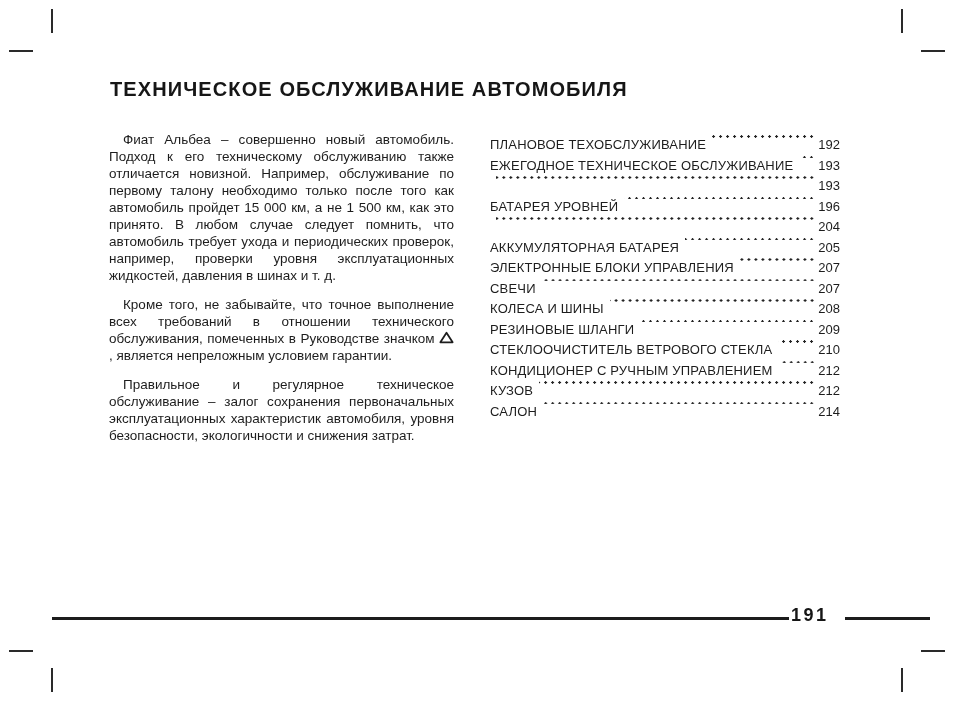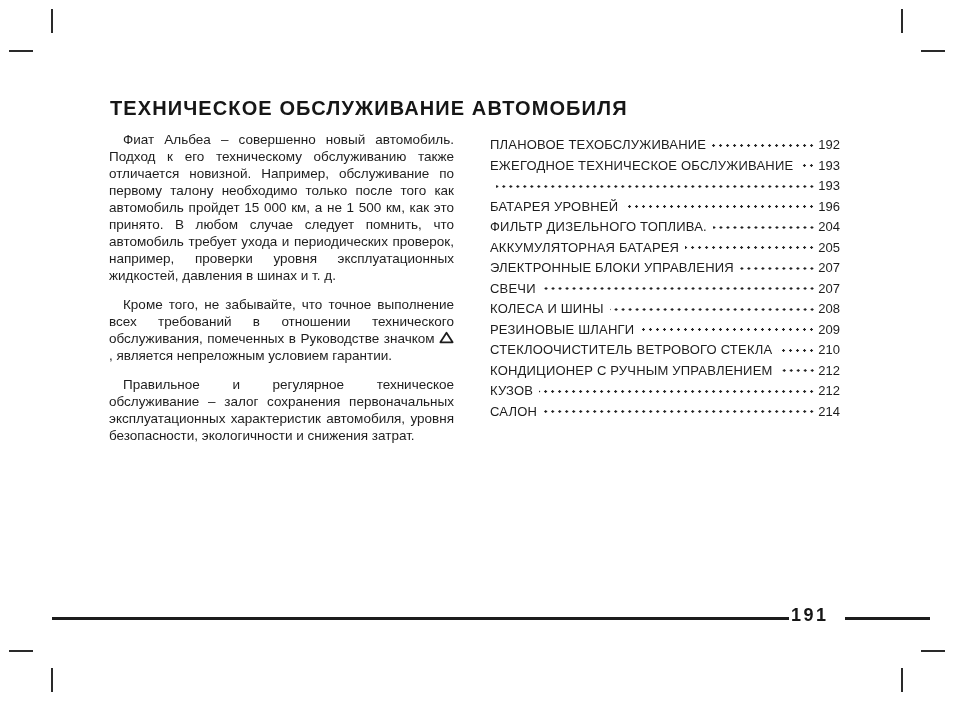--- a/index.html
+++ b/index.html
@@ -21,41 +21,41 @@
   .crop-tr-v { left: 901px; top: 9px; }
   .crop-tr-h { left: 921px; top: 50px; }
   .crop-bl-h { left: 9px;  top: 650px; }
   .crop-bl-v { left: 51px; top: 668px; }
   .crop-br-h { left: 921px; top: 650px; }
   .crop-br-v { left: 901px; top: 668px; }
 
   .page-title {
     position: absolute; left: 110px; top: 78px;
     font-size: 20px; font-weight: bold; letter-spacing: 1.1px;
-    color: #161616; white-space: nowrap; margin-top: 19px;
+    color: #161616; white-space: nowrap;
   }
 
   .left-col {
     position: absolute; left: 109px; top: 131px; width: 353px;
   }
   .left-col p {
     margin: 0 8px 12px 0;
     font-size: 13.5px; line-height: 17px;
     text-align: justify; text-indent: 14px;
     color: #1d1d1d;
   }
   .warning-triangle {
     display: inline-block; vertical-align: -1px;
   }
 
   .toc {
     position: absolute; left: 490px; top: 135px; width: 350px;
   }
   .toc-row {
-    display: flex; align-items: center;
+    display: flex; align-items: flex-start;
     height: 20.5px; line-height: 20.5px;
     font-size: 13px; color: #1d1d1d;
   }
   .toc-label { white-space: nowrap; letter-spacing: 0.2px; }
   .toc-dots {
     flex: 1 1 auto; height: 2.6px; margin: 0 3px 0 6px;
     background-image: radial-gradient(circle, #222 1.05px, transparent 1.35px);
     background-size: 7px 2.6px; background-repeat: repeat-x;
     background-position: right center;
   }
@@ -110,21 +110,20 @@
     <span class="toc-page">193</span>
   </div>
 
   <div class="toc-row">
     <span class="toc-label">БАТАРЕЯ УРОВНЕЙ</span>
     <span class="toc-dots"></span>
     <span class="toc-page">196</span>
   </div>
 
   <div class="toc-row">
-    <span class="toc-label">ФИЛЬТР ДИЗЕЛЬНОГО ТОПЛИВА.</span>
     <span class="toc-dots"></span>
     <span class="toc-page">204</span>
   </div>
 
   <div class="toc-row">
     <span class="toc-label">АККУМУЛЯТОРНАЯ БАТАРЕЯ</span>
     <span class="toc-dots"></span>
     <span class="toc-page">205</span>
   </div>
 

